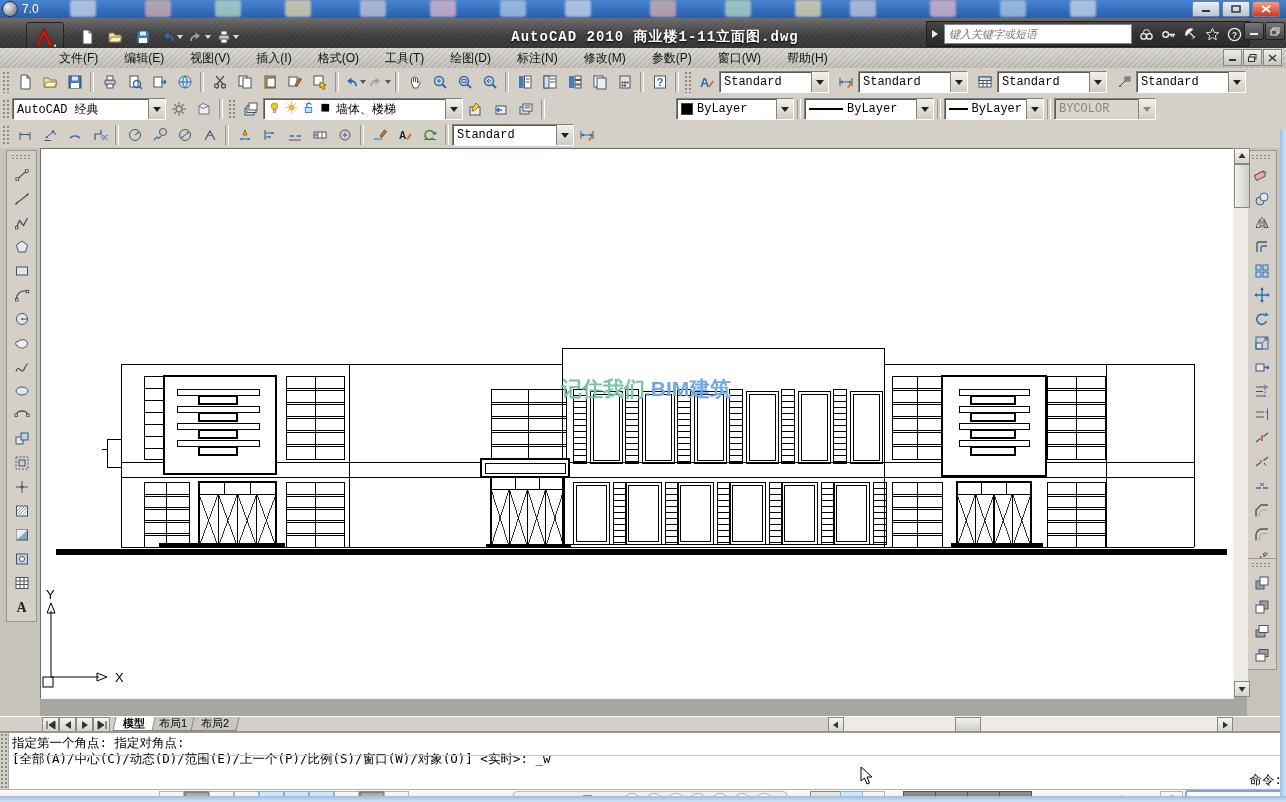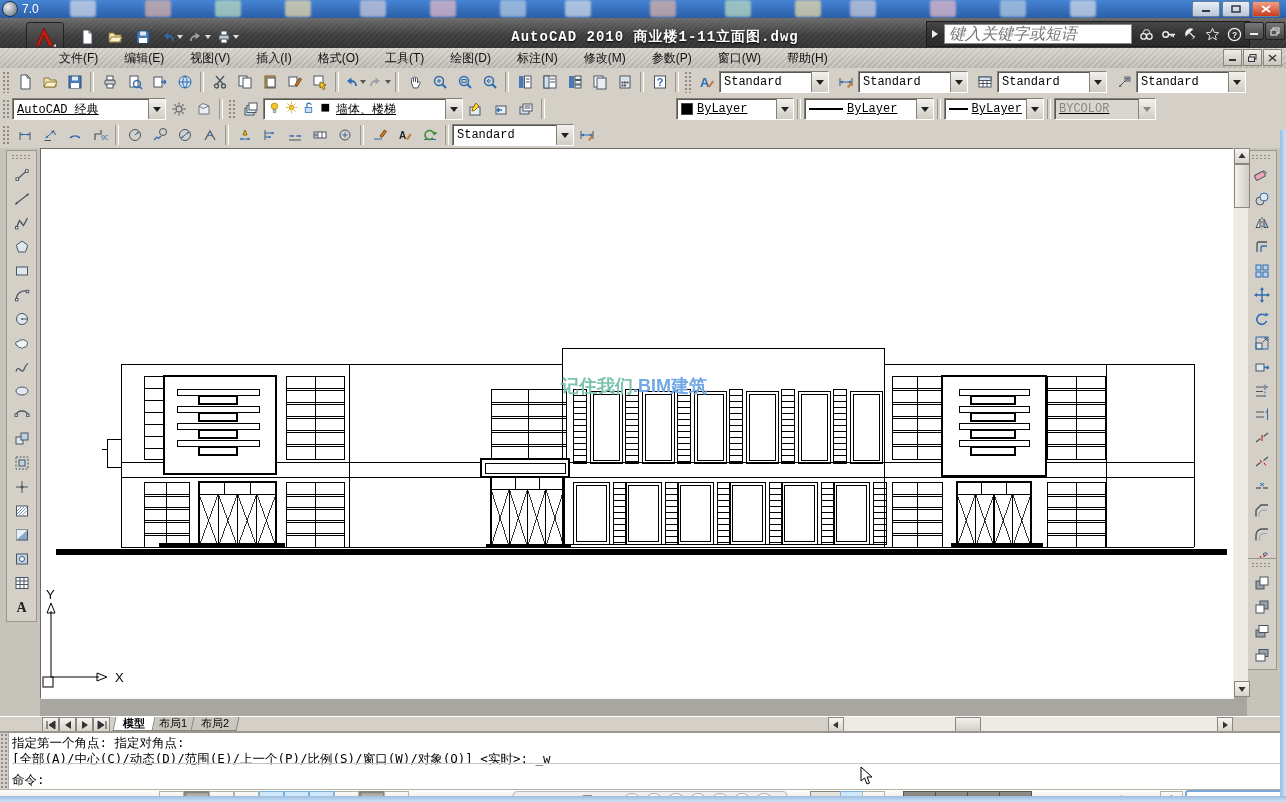--- a/index.html
+++ b/index.html
@@ -28,37 +28,37 @@
                linear-gradient(#6b6b6b,#3d3d3d 45%,#2b2b2b);
     display:flex;align-items:center;color:#fff;padding-left:24px;}
   .acad-logo{width:36px;height:28px;margin-left:2px;display:flex;align-items:center;justify-content:center;background:linear-gradient(#5a5a5a,#333);border:1px solid #222;border-radius:3px 3px 0 0;}
   .qat{display:flex;align-items:center;gap:2px;margin-left:10px;}
   .qat-btn{width:26px;height:24px;display:flex;align-items:center;justify-content:center;border-radius:2px;position:relative;}
   .dd-arrow{width:0;height:0;border-left:3px solid transparent;border-right:3px solid transparent;border-top:4px solid #ddd;margin-left:1px;}
   #title-text{position:absolute;left:0;right:0;text-align:center;font-family:"Liberation Mono",monospace;font-weight:bold;font-size:14px;letter-spacing:1px;text-shadow:0 1px 2px #000;pointer-events:none;}
   .search-zone{position:absolute;right:60px;top:3px;height:24px;display:flex;align-items:center;gap:3px;
      background:rgba(20,20,20,.35);border:1px solid #1d1d1d;padding:0 4px;}
   .search-open{width:10px;height:18px;display:flex;align-items:center;}
-  #search-input{width:178px;height:18px;border:1px solid #888;background:#fff;font-style:italic;color:#777;font-size:16px;padding:0 4px;font-family:"Liberation Sans",sans-serif;}
+  #search-input{width:178px;height:18px;border:1px solid #888;background:#fff;font-style:italic;color:#777;font-size:11px;padding:0 4px;font-family:"Liberation Sans",sans-serif;}
   .sz-btn{width:22px;height:20px;display:flex;align-items:center;justify-content:center;}
   .win-ctl{position:absolute;right:4px;top:4px;display:flex;gap:1px;}
   .win-btn{width:18px;height:16px;background:linear-gradient(#777,#444);border:1px solid #222;display:flex;align-items:center;justify-content:center;border-radius:2px;}
 
   
   #menubar{position:absolute;left:0;top:30px;width:1286px;height:20px;
     background:repeating-linear-gradient(135deg,rgba(255,255,255,.25) 0 2px,rgba(0,0,0,0) 2px 4px),linear-gradient(#cfcdc6,#b5b2aa);
     display:flex;align-items:center;border-bottom:1px solid #9a978f;}
   .menu-item{padding:2px 13px;color:#111;cursor:default;white-space:nowrap;}
   .child-ctl{position:absolute;right:4px;top:1px;display:flex;gap:1px;}
   .child-btn{width:17px;height:15px;background:linear-gradient(#efeeea,#c9c6be);border:1px solid #8a877f;display:flex;align-items:center;justify-content:center;}
 
   
   .tb-row{position:absolute;left:0;width:1286px;background:#d4d0c8;display:flex;align-items:center;border-bottom:1px solid #aeaba3;}
   #row1{top:50px;height:28px;}
-  #row2{top:78px;height:26px;text-decoration:underline;}
+  #row2{top:78px;height:26px;}
   #row3{top:104px;height:26px;}
   .grip{width:7px;height:80%;margin:0 3px 0 2px;background-image:radial-gradient(#8d8a82 28%,transparent 30%);background-size:4px 4px;}
   .tbtn{width:23px;height:22px;display:flex;align-items:center;justify-content:center;border:1px solid transparent;}
   .tsep{width:2px;height:20px;border-left:1px solid #9a978f;border-right:1px solid #fff;margin:0 3px;}
   .combo{height:20px;background:#fff;border:1px solid;border-color:#848078 #fff #fff #848078;box-shadow:inset 1px 1px 0 #5a574f;display:flex;align-items:center;font-family:"Liberation Mono",monospace;font-size:12px;position:relative;}
   .combo .val{flex:1;padding:0 4px;white-space:nowrap;overflow:hidden;display:flex;align-items:center;gap:4px;}
   .combo .arrow{width:16px;height:100%;background:linear-gradient(#f2f1ed,#cfccc4);border-left:1px solid #848078;display:flex;align-items:center;justify-content:center;}
   .combo .arrow::after{content:"";width:0;height:0;border-left:4px solid transparent;border-right:4px solid transparent;border-top:5px solid #222;}
   .combo.disabled{background:#d9d6cf;color:#8a877f;}
   .combo.disabled .arrow::after{border-top-color:#8a877f;}
@@ -72,21 +72,21 @@
   #left-strip{left:0;width:40px;}
   #right-strip{right:0;width:33px;}
   .vtool{position:absolute;background:#d4d0c8;border:1px solid #9a978f;padding:2px 0;}
   .vgrip{height:6px;margin:1px 4px 3px;background-image:radial-gradient(#8d8a82 30%,transparent 32%);background-size:4px 3px;}
   .vbtn{width:25px;height:22px;margin:0 auto;display:flex;align-items:center;justify-content:center;border:1px solid transparent;}
 
   #canvas{position:absolute;left:40px;top:0;width:1192px;height:549px;background:#fff;
     border:1px solid;border-color:#6d6a63 #f5f4f1 #f5f4f1 #6d6a63;}
   #elev-svg{position:absolute;left:0;top:0;}
   #watermark{position:absolute;left:520px;top:228px;line-height:1.1;pointer-events:none;font-weight:bold;}
-  #wm1{font-size:18px;}
+  #wm1{font-size:21px;}
   #wm1 .a{color:#79c2ae;}
   #wm1 .b{color:#6fa8e4;}
   #wm2{font-size:23px;color:#9ed6a4;font-weight:normal;letter-spacing:1px;}
   #ucs{position:absolute;left:0px;top:440px;}
 
   
   .sb-btn{background:linear-gradient(#f5f4f0,#d6d3cb);border:1px solid #8a877f;display:flex;align-items:center;justify-content:center;}
   #vscroll{position:absolute;left:1234px;top:0;width:14px;height:549px;background:#edebe4;}
   #vscroll .sb-btn{width:14px;height:14px;}
   #vs-up{position:absolute;top:0;}
@@ -103,21 +103,21 @@
   #hscroll{position:absolute;left:828px;top:0px;width:405px;height:14px;background:#edebe4;}
   #hscroll .sb-btn{width:14px;height:14px;position:absolute;top:0;}
   #hs-left{left:0;} #hs-right{right:0;}
   #hs-thumb{position:absolute;left:127px;top:0;width:24px;height:14px;background:linear-gradient(#f2f1ed,#cfccc4);border:1px solid #8a877f;}
 
   
   #cmd{position:absolute;left:0;top:713px;width:1286px;height:58px;background:#fff;border-top:2px solid #9a978f;
        font-family:"DejaVu Sans Mono",monospace;font-size:12.5px;color:#000;}
   #cmd .cgrip{position:absolute;left:0;top:0;bottom:0;width:8px;background:#d4d0c8;background-image:radial-gradient(#8d8a82 28%,transparent 32%);background-size:4px 4px;border-right:1px solid #aaa;}
   .cmd-hist{position:absolute;left:12px;top:2px;right:4px;height:33px;line-height:16px;white-space:pre;}
-  .cmd-prompt{position:absolute;left:12px;bottom:3px;right:4px;height:16px;border-top:1px solid #c8c5bd;padding-top:8px;}
+  .cmd-prompt{position:absolute;left:12px;bottom:3px;right:4px;height:16px;border-top:1px solid #c8c5bd;padding-top:16px;text-align:right;}
 
   
   #status{position:absolute;left:0;top:771px;width:1286px;height:25px;
     background:linear-gradient(#fdfdfb,#dedbd4 70%,#cbc8c0);border-top:1px solid #b5b2aa;}
   #coords{position:absolute;left:10px;top:5px;font-size:12px;color:#222;letter-spacing:1px;}
   #toggles{position:absolute;left:159px;top:1px;display:flex;}
   .tg{width:23px;height:21px;border:1px solid #b5b2aa;display:flex;align-items:center;justify-content:center;background:transparent;}
   .tg.on{background:#cfe7fa;border-color:#7ab0dc;}
   .tg.on-dark{background:linear-gradient(#b9b6ae,#a5a29a);border-color:#8a877f;box-shadow:inset 1px 1px 2px #77746c;}
   

